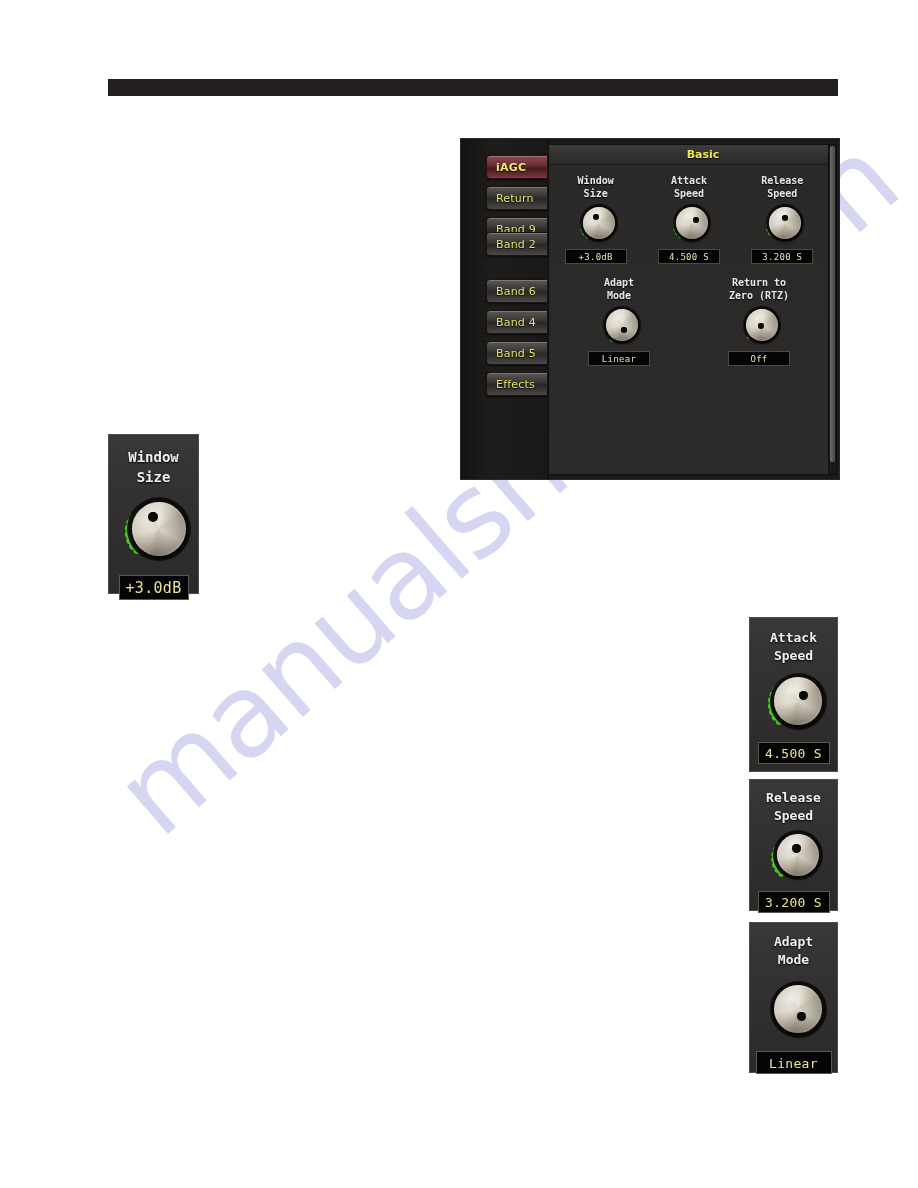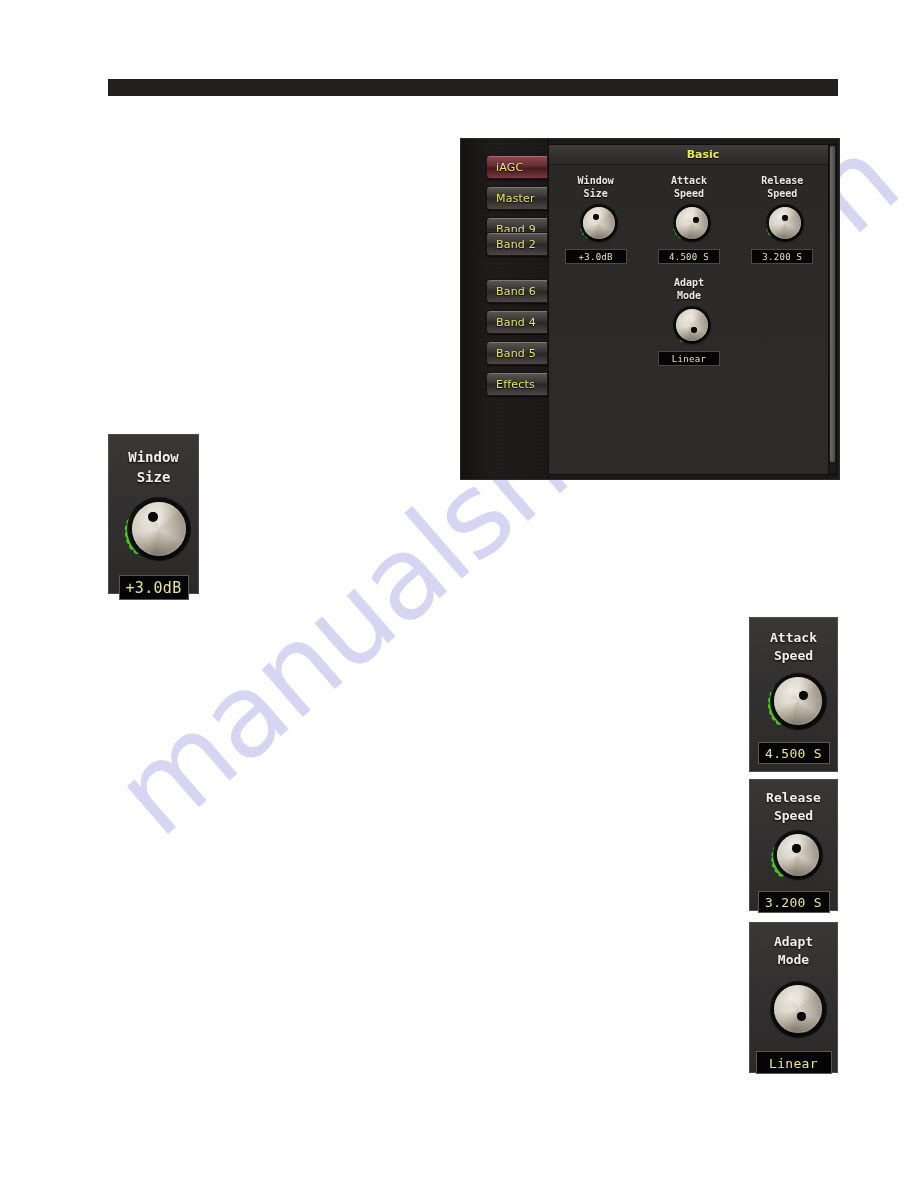--- a/index.html
+++ b/index.html
@@ -96,21 +96,21 @@
     font-family: "DejaVu Sans", sans-serif;
     font-size: 11px;
     color: #e3e26a;
     text-shadow: 0 1px 1px rgba(0,0,0,0.85);
     letter-spacing: 0.2px;
   }
   .side-btn.selected {
     background: linear-gradient(180deg,#8b4b50 0%, #6a3136 40%, #47191d 58%, #7a3a40 100%);
     border: 1px solid #2c1012;
   }
-  .side-btn.selected .lbl { color: #f0e96e; }
+  .side-btn.selected .lbl { color: #f0e96e; font-weight: bold; }
 
   
   #plugin .panel-right {
     position: absolute;
     left: 87px; top: 5px;
     width: 282px;
     height: 331px;
     background: linear-gradient(180deg,#302e2c 0%, #2b2927 6%, #2e2c2a 100%);
     border: 1px solid #111010;
     box-sizing: border-box;
@@ -292,21 +292,21 @@
 
 <div id="topbar"></div>
 
 <div id="plugin">
 
   <div class="panel-left">
     <div class="side-btn selected" style="top:16px">
         <span class="lbl">iAGC</span>
       </div>
     <div class="side-btn" style="top:47px">
-        <span class="lbl">Master</span>
+        <span class="lbl">Return</span>
       </div>
     <div class="side-btn" style="top:78px">
         <span class="lbl">Band 9</span>
       </div>
     <div class="side-btn" style="top:93px">
         <span class="lbl">Band 2</span>
       </div>
     <div class="side-btn" style="top:140px">
         <span class="lbl">Band 6</span>
       </div>
@@ -409,20 +409,33 @@
               <circle cx="15.0" cy="34.5" r="2.4" fill="#4ec722"></circle>
             </svg>
             <div class="knob-ring"></div>
             <div class="knob-body"></div>
             <div class="knob-dot" style="left:24px;top:22px"></div>
           </div>
           <div class="val-box">Linear</div>
         </div>
 
 
+        <div class="knob-cell">
+          <div class="cap">Return to
+Zero (RTZ)</div>
+          <div class="knob-wrap">
+            <svg class="knob-leds" viewBox="0 0 44 44">
+              <circle cx="12.2" cy="31.8" r="2.4" fill="#d8c43a"></circle>
+            </svg>
+            <div class="knob-ring"></div>
+            <div class="knob-body"></div>
+            <div class="knob-dot" style="left:21px;top:18px"></div>
+          </div>
+          <div class="val-box">Off</div>
+        </div>
 
       </div>
     </div>
   </div>
 
   <div class="pane-scroll">
     <div class="thumb"></div>
   </div>
 </div>
 

